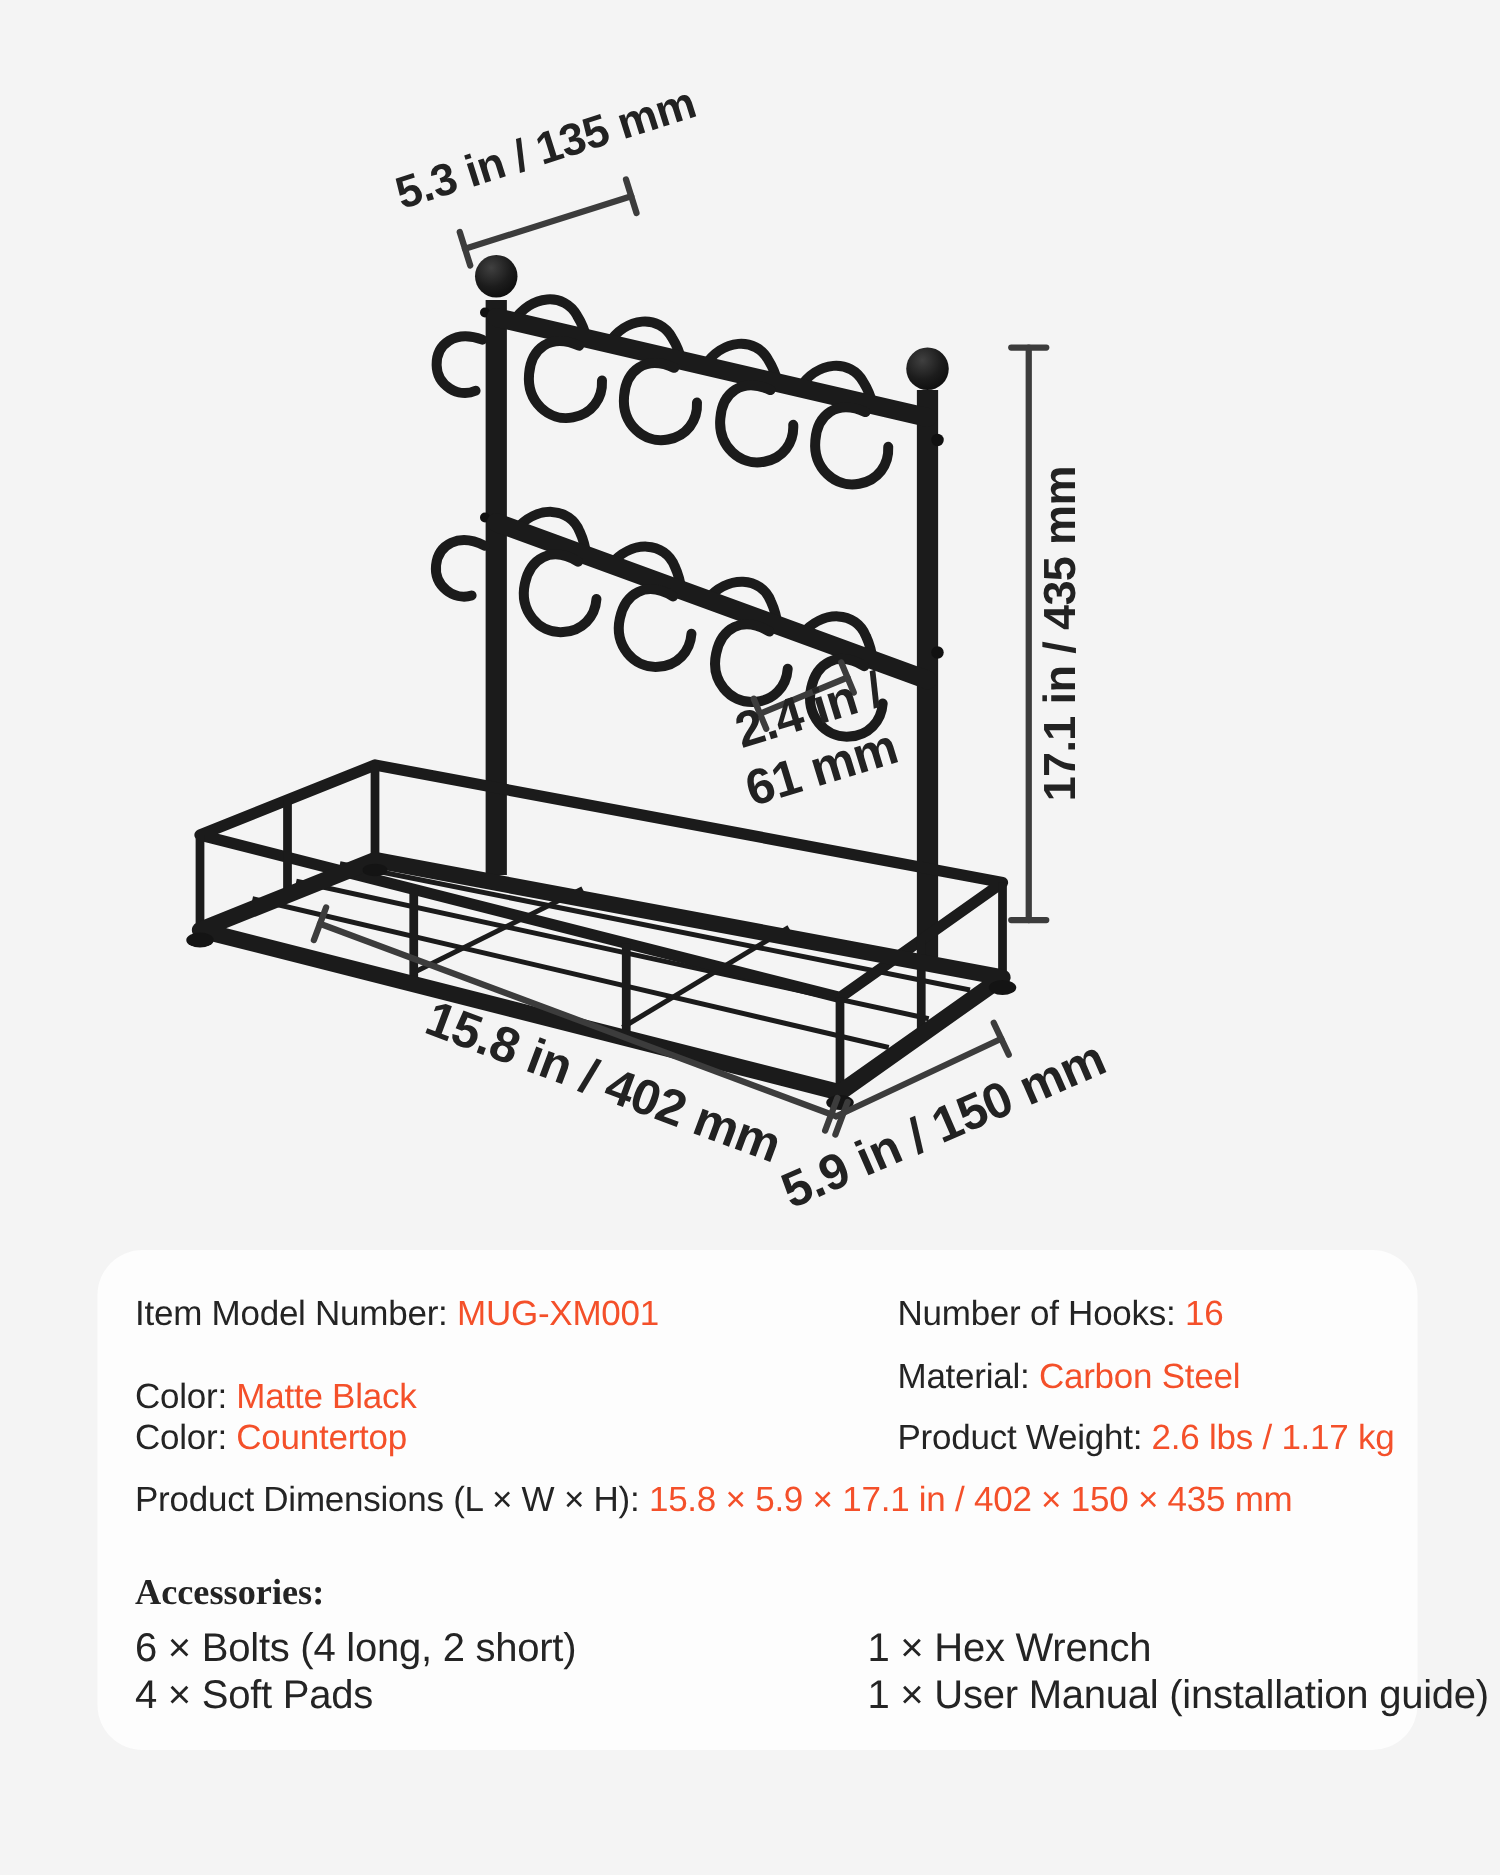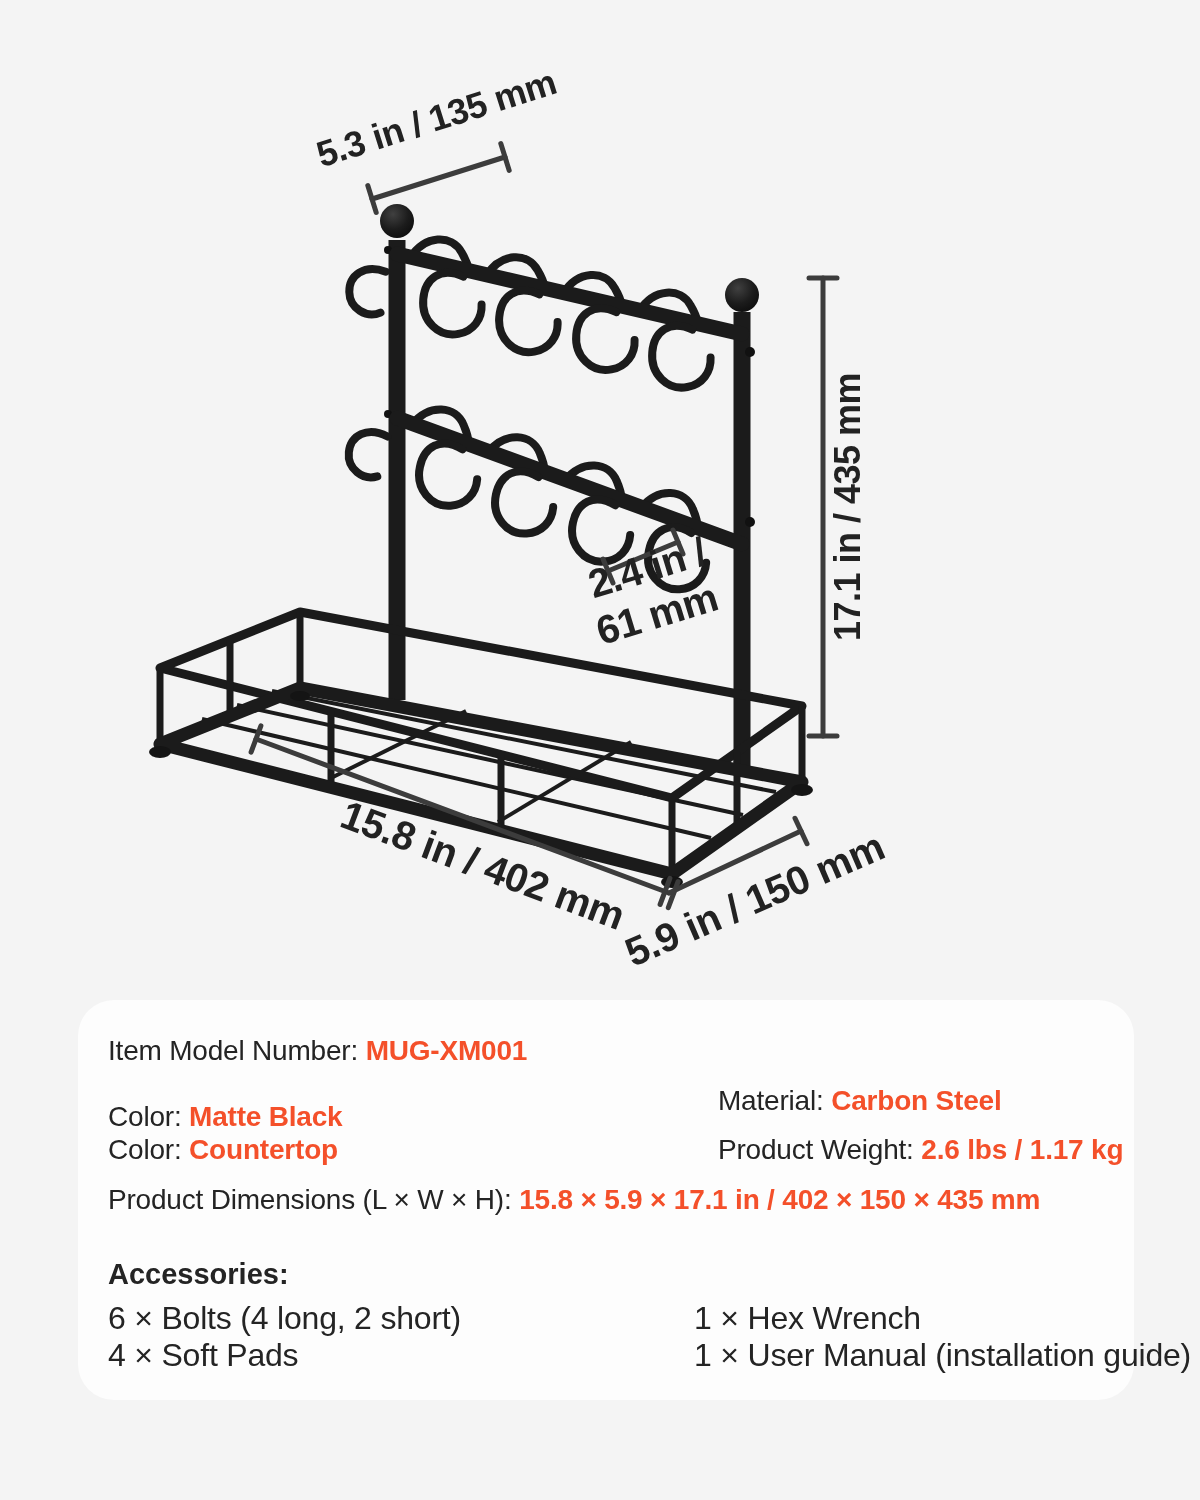--- a/index.html
+++ b/index.html
@@ -27,21 +27,21 @@
   }
   .spec-row{
     position:absolute;
     font-size:28px;
     line-height:30px;
     color:#242424;
     white-space:nowrap;
     letter-spacing:-0.2px;
   }
   .spec-value{
-    font-weight:bold;
+    font-weight:normal;
     color:#f4502a;
     text-align:center;
   }
   .acc-title{
     position:absolute;
     font-size:29px;
     font-weight:bold;
     color:#242424;
     white-space:nowrap;
   }
@@ -205,32 +205,35 @@
     <div class="spec-row" style="left:30px;top:36px;">
       <span>Item Model Number: </span><span class="spec-value">MUG-XM001</span>
     </div>
     <div class="spec-row" style="left:30px;top:86px;margin-top:16px;">
       <span>Color: </span><span class="spec-value">Matte Black</span>
     </div>
     <div class="spec-row" style="left:30px;top:135px;">
       <span>Color: </span><span class="spec-value">Countertop</span>
     </div>
 
+    <div class="spec-row" style="left:640px;top:36px;">
+      <span>Number of Hooks: </span><span class="spec-value">16</span>
+    </div>
     <div class="spec-row" style="left:640px;top:86px;">
       <span>Material: </span><span class="spec-value">Carbon Steel</span>
     </div>
     <div class="spec-row" style="left:640px;top:135px;">
       <span>Product Weight: </span><span class="spec-value">2.6 lbs / 1.17 kg</span>
     </div>
 
     <div class="spec-row" style="left:30px;top:185px;">
       <span>Product Dimensions (L × W × H): </span><span class="spec-value">15.8 × 5.9 × 17.1 in / 402 × 150 × 435 mm</span>
     </div>
 
-    <div class="acc-title" style="left:30px;top:258px;">Accessories:</div>
+    <div class="acc-title" style="left:30px;top:258px;font-family:Liberation Serif, serif;">Accessories:</div>
 
     <div class="acc-item" style="left:30px;top:300px;">6 × Bolts (4 long, 2 short)</div>
     <div class="acc-item" style="left:30px;top:337px;">4 × Soft Pads</div>
 
     <div class="acc-item" style="left:616px;top:300px;">1 × Hex Wrench</div>
     <div class="acc-item" style="left:616px;top:337px;">1 × User Manual (installation guide)</div>
   </div>
 
 </div>
 

